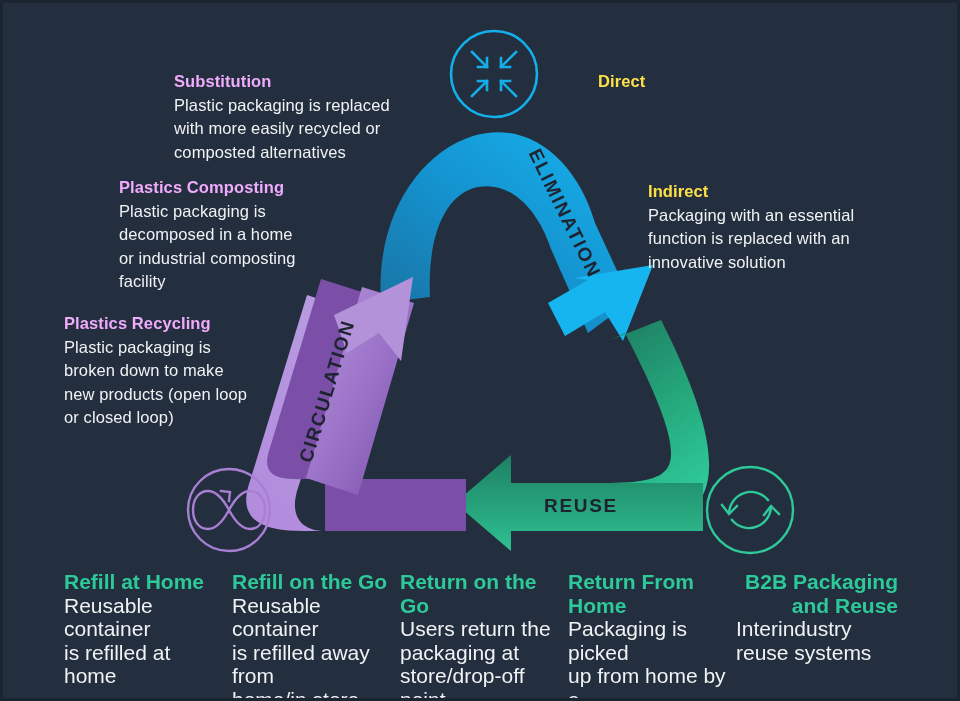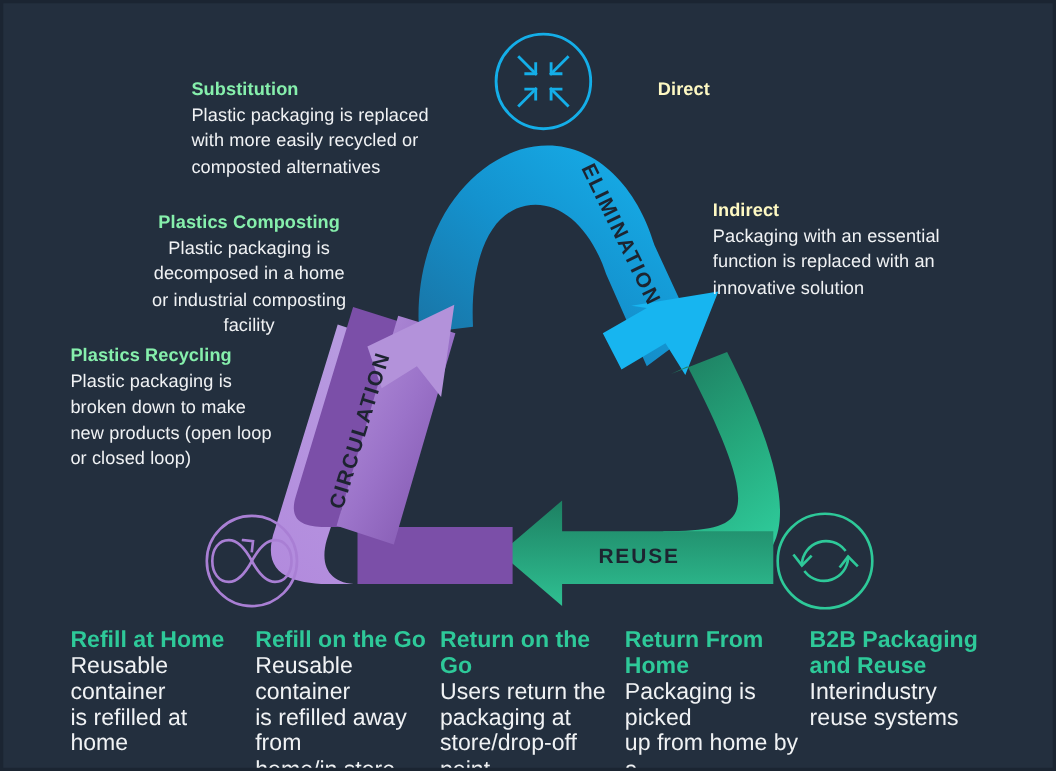--- a/index.html
+++ b/index.html
@@ -40,26 +40,26 @@
     display: block;
     font-weight: bold;
     font-size: 16.5px;
     line-height: 23.5px;
     margin-bottom: 0px;
   }
   .txtblock .bd {
     display: block;
     white-space: pre-line;
   }
-  .hd.purple { color: #86efac; }
-  .hd.blue   { color: #fef9c3; }
+  .hd.purple { color: #f0abfc; }
+  .hd.blue   { color: #fde047; }
 
   
   #blk-substitution        { left: 171px; top: 67px;  width: 240px; }
-  #blk-plastics-composting { left: 116px; top: 188px; width: 215px; text-align: center; }
+  #blk-plastics-composting { left: 116px; top: 173px; width: 215px; }
   #blk-plastics-recycling  { left: 61px;  top: 309px; width: 215px; }
   
   #blk-direct              { left: 595px; top: 67px;  width: 230px; }
   #blk-indirect            { left: 645px; top: 177px; width: 240px; }
 
   
   #bottom-row {
     position: absolute;
     left: 61px;
     top: 567px;
@@ -334,20 +334,20 @@
 packaging at
 store/drop-off point</span>
     </div>
     <div class="cell">
       <span class="hd">Return From Home</span>
       <span class="bd">Packaging is picked
 up from home by a
 collection service</span>
     </div>
     <div class="cell">
-      <span class="hd" style="white-space: pre-line;">B2B Packaging
+      <span class="hd" style="white-space: pre-line; text-align: right;">B2B Packaging
 and Reuse</span>
       <span class="bd">Interindustry
 reuse systems</span>
     </div>
   </div>
 
 </div>
 
 </body></html>

